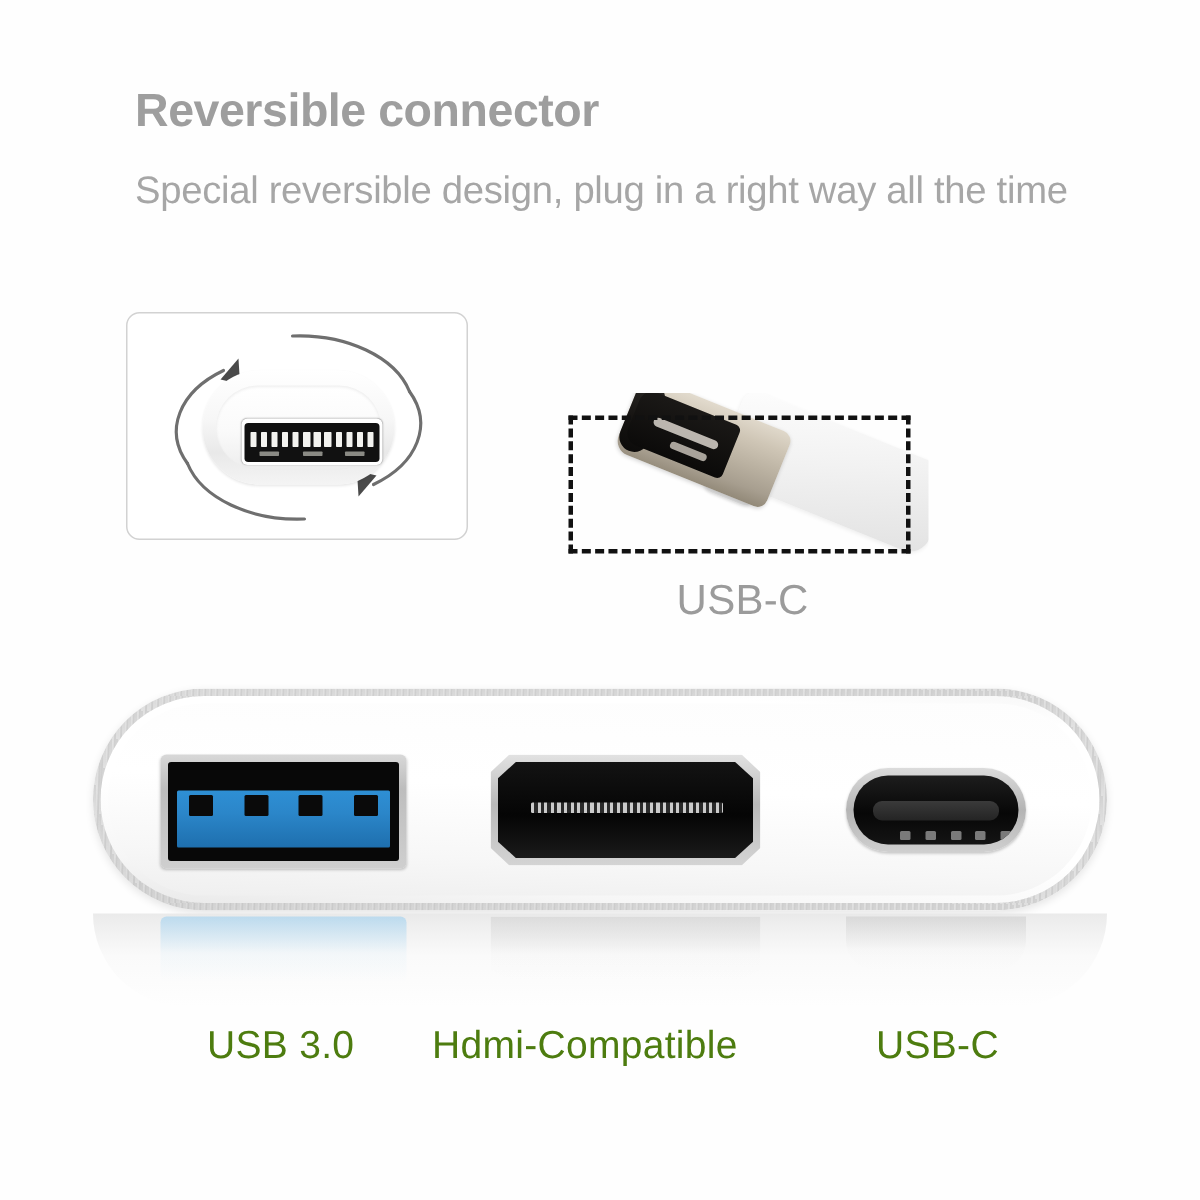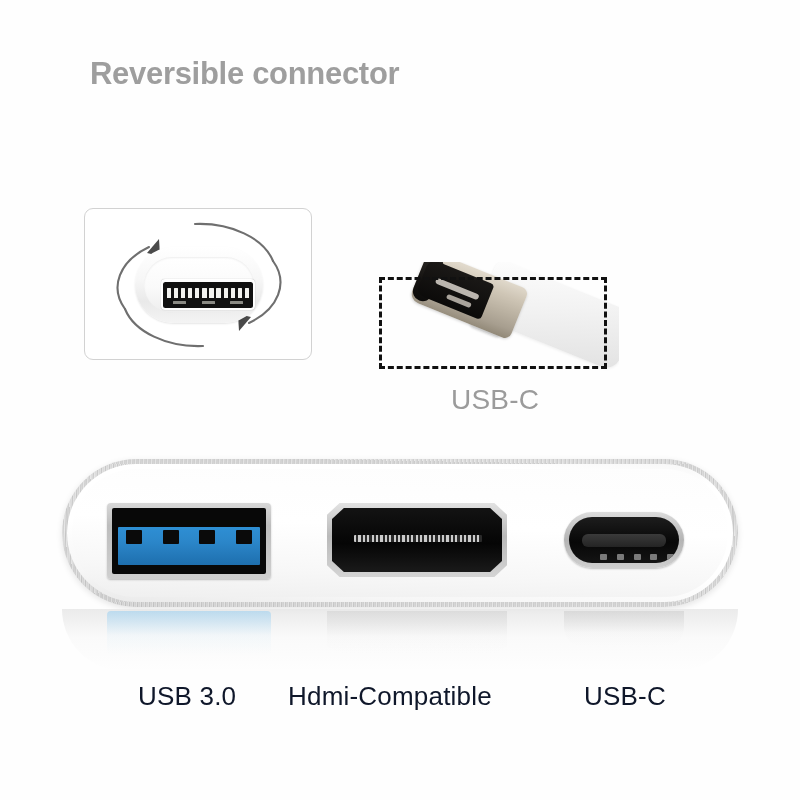--- a/index.html
+++ b/index.html
@@ -474,34 +474,35 @@
     background: linear-gradient(180deg,
       rgba(200,200,200,0.50) 0%,
       rgba(240,240,240,0.20) 60%,
       rgba(255,255,255,0) 100%);
   }
 
   
   .port-label {
     position: absolute;
     font-size: 26px;
-    color: #0f172a;
+    color: #4d7c0f;
     white-space: nowrap;
     letter-spacing: 0.2px;
   }
   #label-usba { left: 138px; top: 681px; }
   #label-hdmi { left: 288px; top: 681px; }
   #label-usbc { left: 584px; top: 681px; }
 </style>
 </head>
 <body>
 
 <div id="stage">
 
   <div class="headline">Reversible connector</div>
+  <div class="subhead">Special reversible design, plug in a right way all the time</div>
 
   <div class="diagram-box">
     <svg class="rot-svg" viewBox="0 0 228 152">
       <path d="M 40 100 A 76 50 0 0 1 64 38" fill="none" stroke="#6f6f6f" stroke-width="2.1" stroke-linecap="round"></path>
       <path d="M 62 44 L 74 30 L 75 47 Z" fill="#4a4a4a"></path>
       <path d="M 188 52 A 76 50 0 0 1 164 114" fill="none" stroke="#6f6f6f" stroke-width="2.1" stroke-linecap="round"></path>
       <path d="M 166 108 L 154 122 L 153 105 Z" fill="#4a4a4a"></path>
       <path d="M 40 100 A 76 50 0 0 0 118 137" fill="none" stroke="#6f6f6f" stroke-width="2.1" stroke-linecap="round"></path>
       <path d="M 188 52 A 76 50 0 0 0 110 15" fill="none" stroke="#6f6f6f" stroke-width="2.1" stroke-linecap="round"></path>
     </svg>

